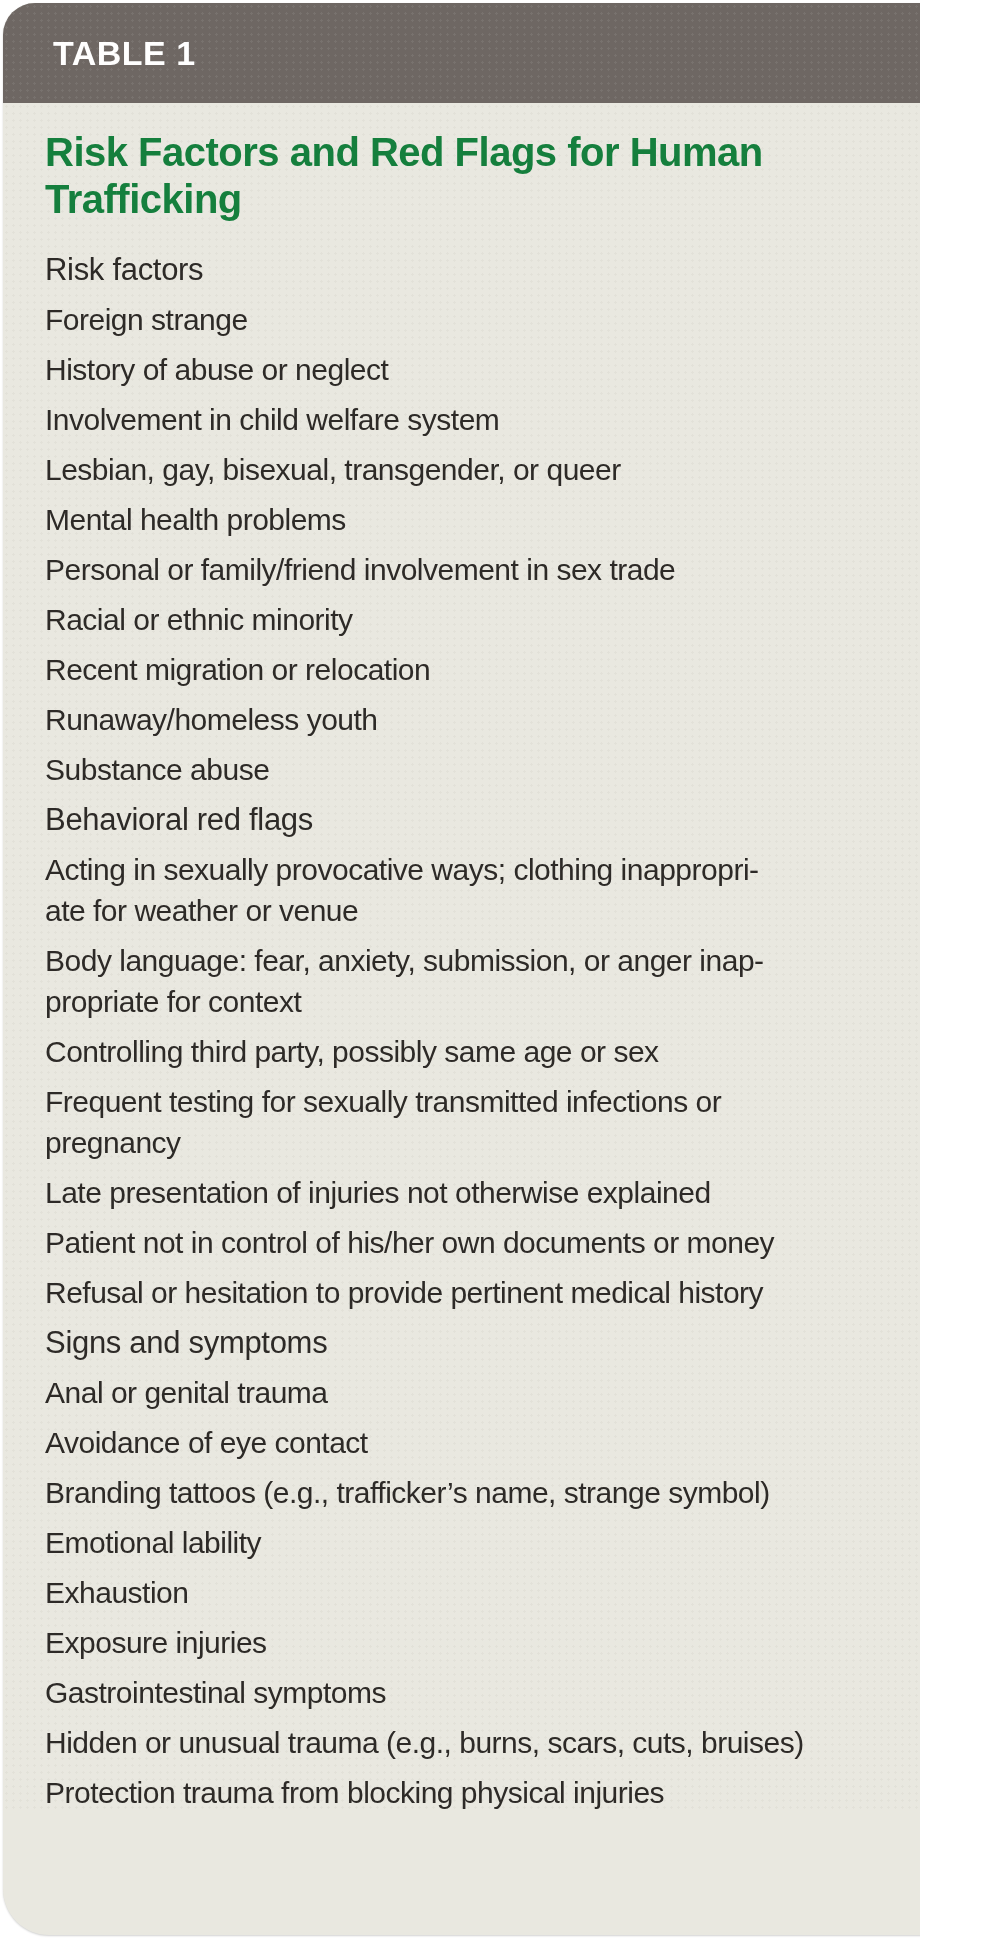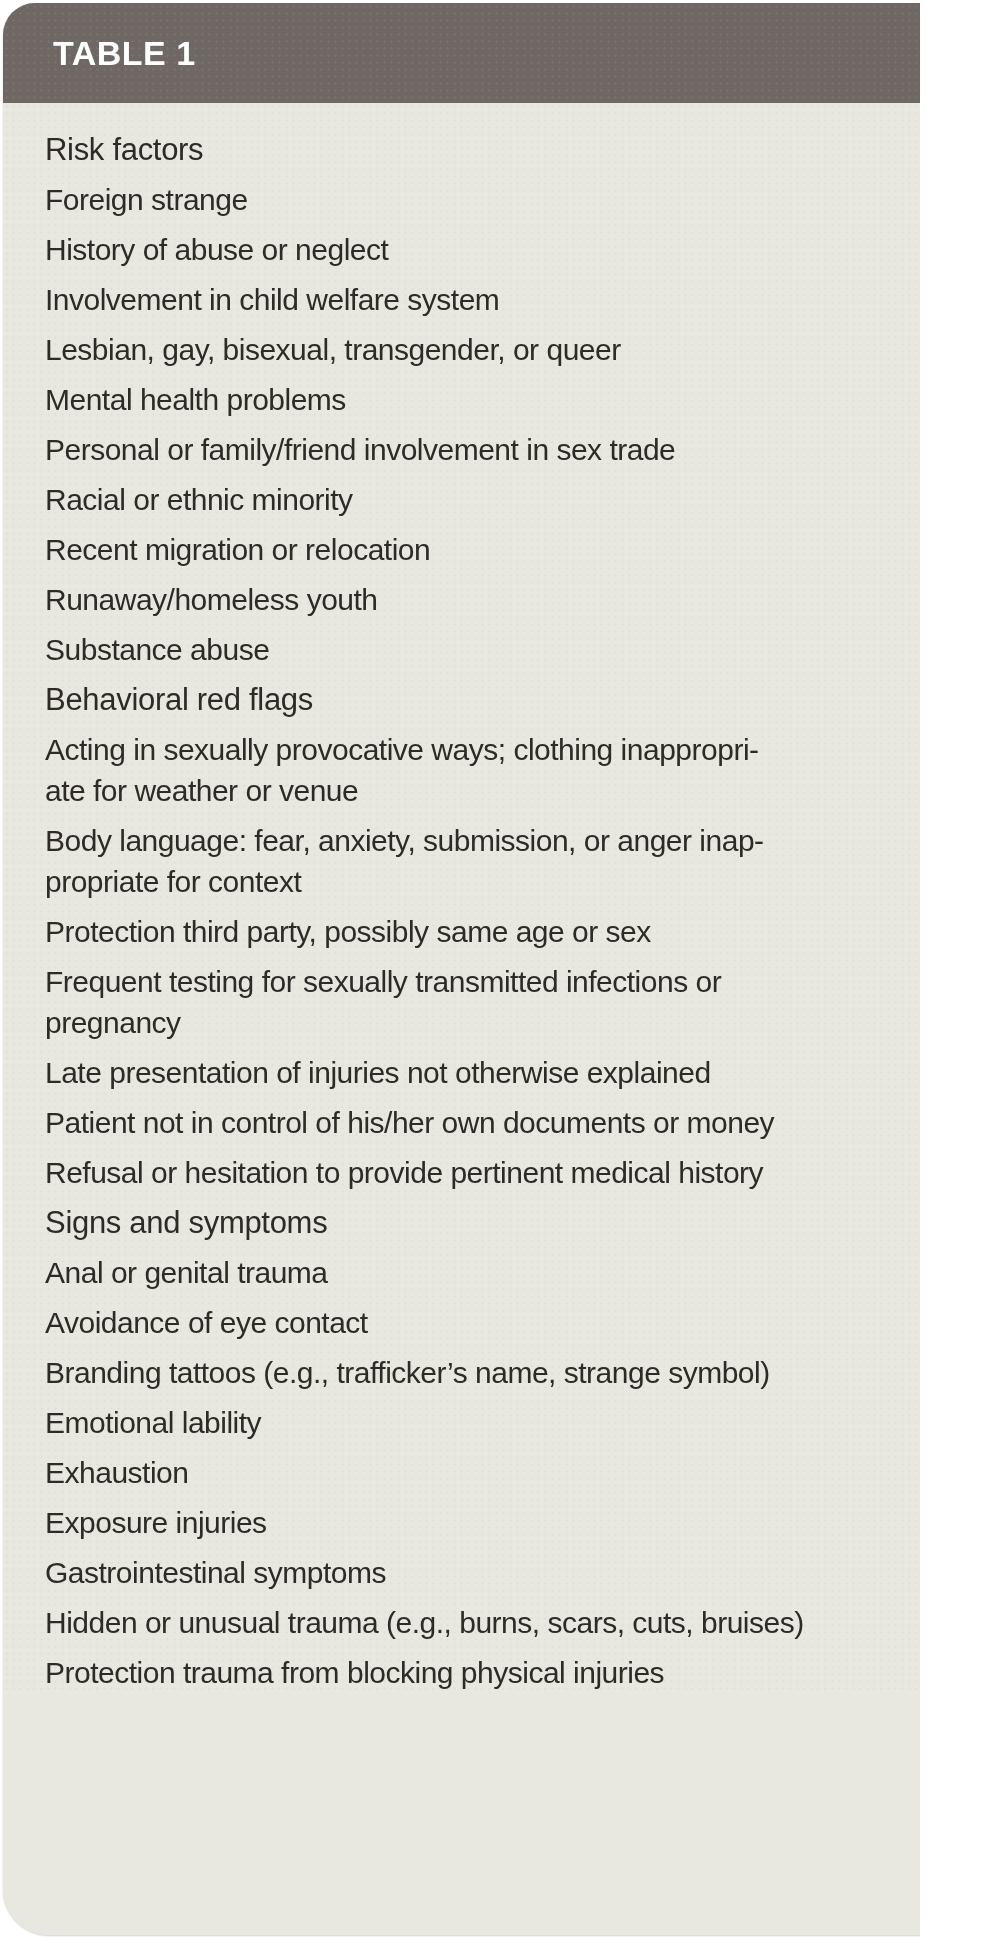--- a/index.html
+++ b/index.html
@@ -78,38 +78,40 @@
 </style>
 </head>
 <body>
 
 <div class="page">
   <div class="card">
     <div class="card-header">
       <span class="table-label">TABLE 1</span>
     </div>
     <div class="card-body">
+      <h1 class="title">Risk Factors and Red Flags for Human
+Trafficking</h1>
       <div id="sections">
           <div class="section-heading">Risk factors</div>
           <div class="item">Foreign strange</div>
           <div class="item">History of abuse or neglect</div>
           <div class="item">Involvement in child welfare system</div>
           <div class="item">Lesbian, gay, bisexual, transgender, or queer</div>
           <div class="item">Mental health problems</div>
           <div class="item">Personal or family/friend involvement in sex trade</div>
           <div class="item">Racial or ethnic minority</div>
           <div class="item">Recent migration or relocation</div>
           <div class="item">Runaway/homeless youth</div>
           <div class="item">Substance abuse</div>
           <div class="section-heading">Behavioral red flags</div>
           <div class="item">Acting in sexually provocative ways; clothing inappropri-
 ate for weather or venue</div>
           <div class="item">Body language: fear, anxiety, submission, or anger inap-
 propriate for context</div>
-          <div class="item">Protection third party, possibly same age or sex</div>
+          <div class="item">Controlling third party, possibly same age or sex</div>
           <div class="item">Frequent testing for sexually transmitted infections or
 pregnancy</div>
           <div class="item">Late presentation of injuries not otherwise explained</div>
           <div class="item">Patient not in control of his/her own documents or money</div>
           <div class="item">Refusal or hesitation to provide pertinent medical history</div>
           <div class="section-heading">Signs and symptoms</div>
           <div class="item">Anal or genital trauma</div>
           <div class="item">Avoidance of eye contact</div>
           <div class="item">Branding tattoos (e.g., trafficker’s name, strange symbol)</div>
           <div class="item">Emotional lability</div>

